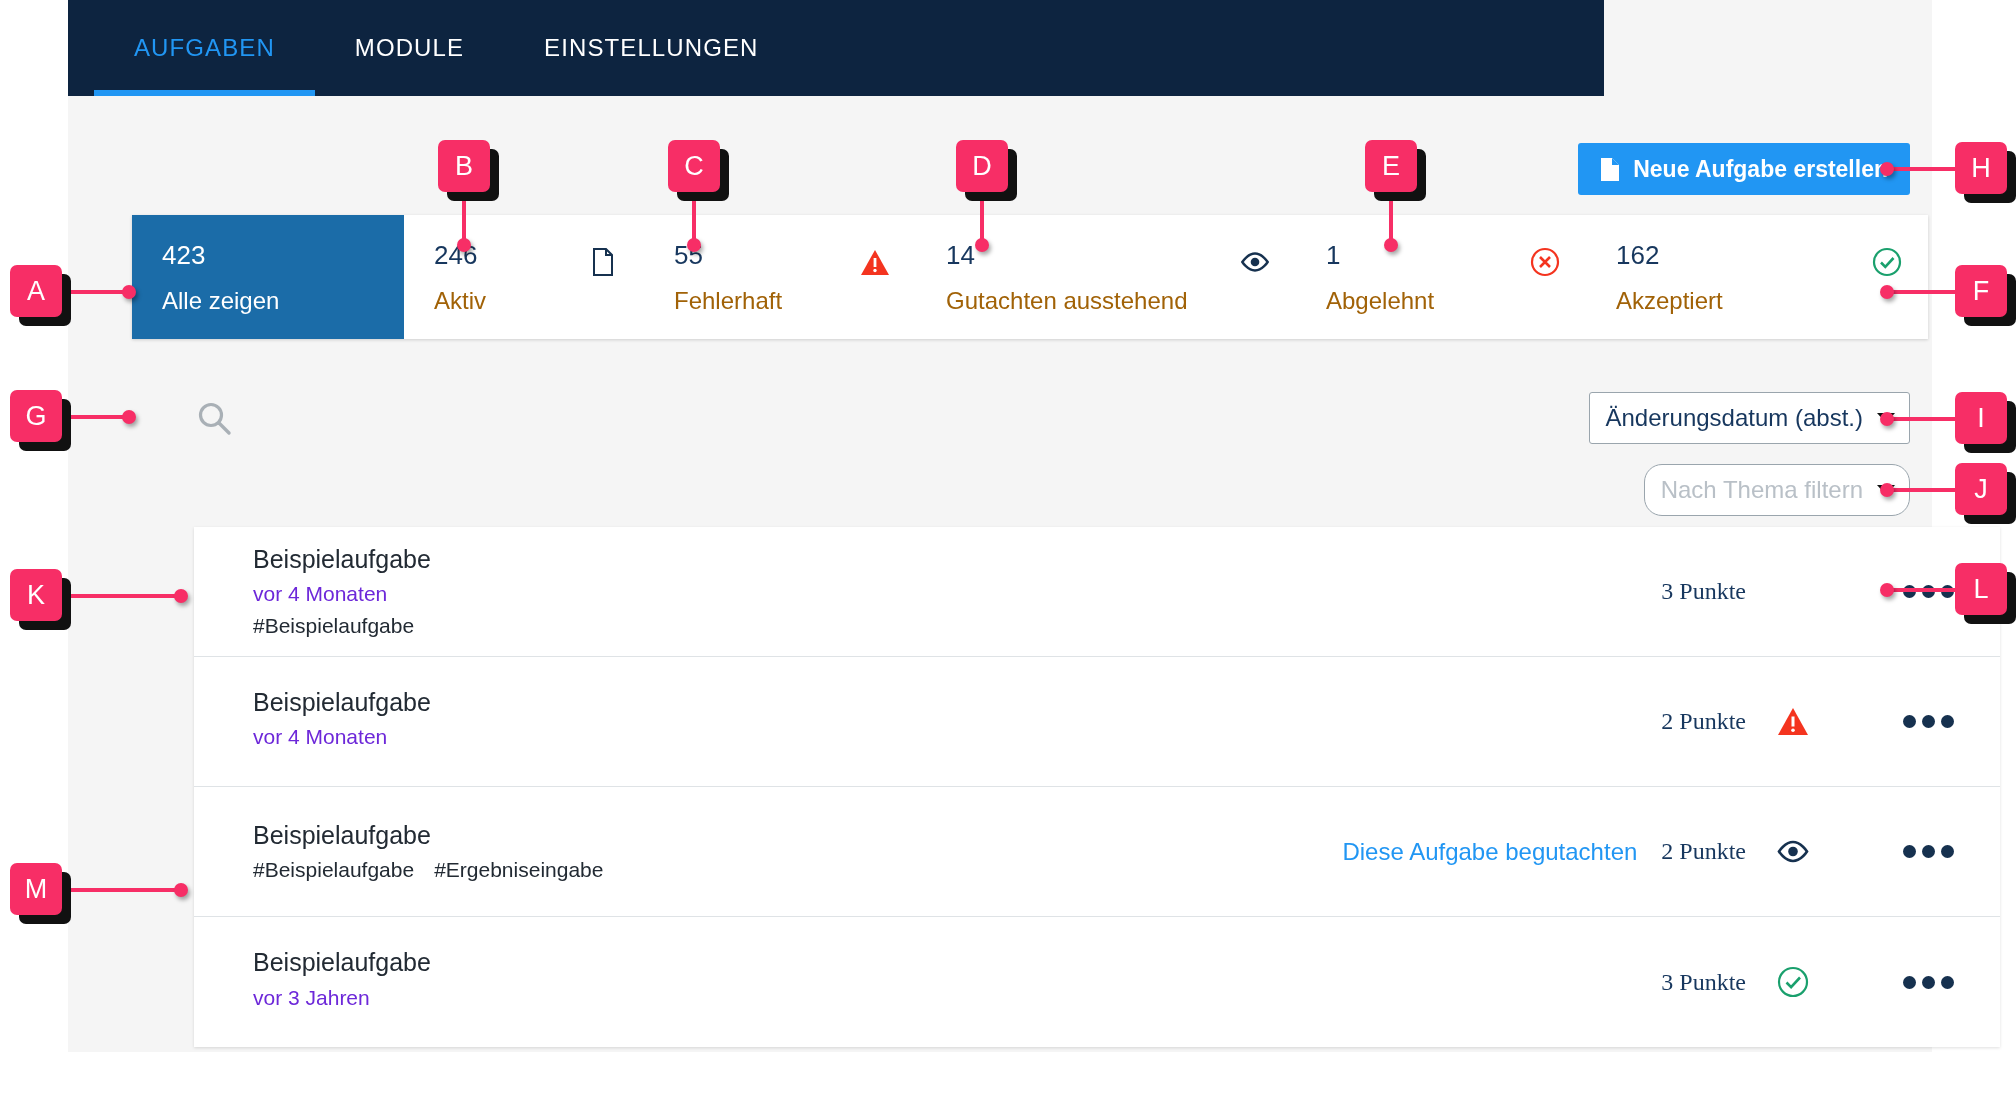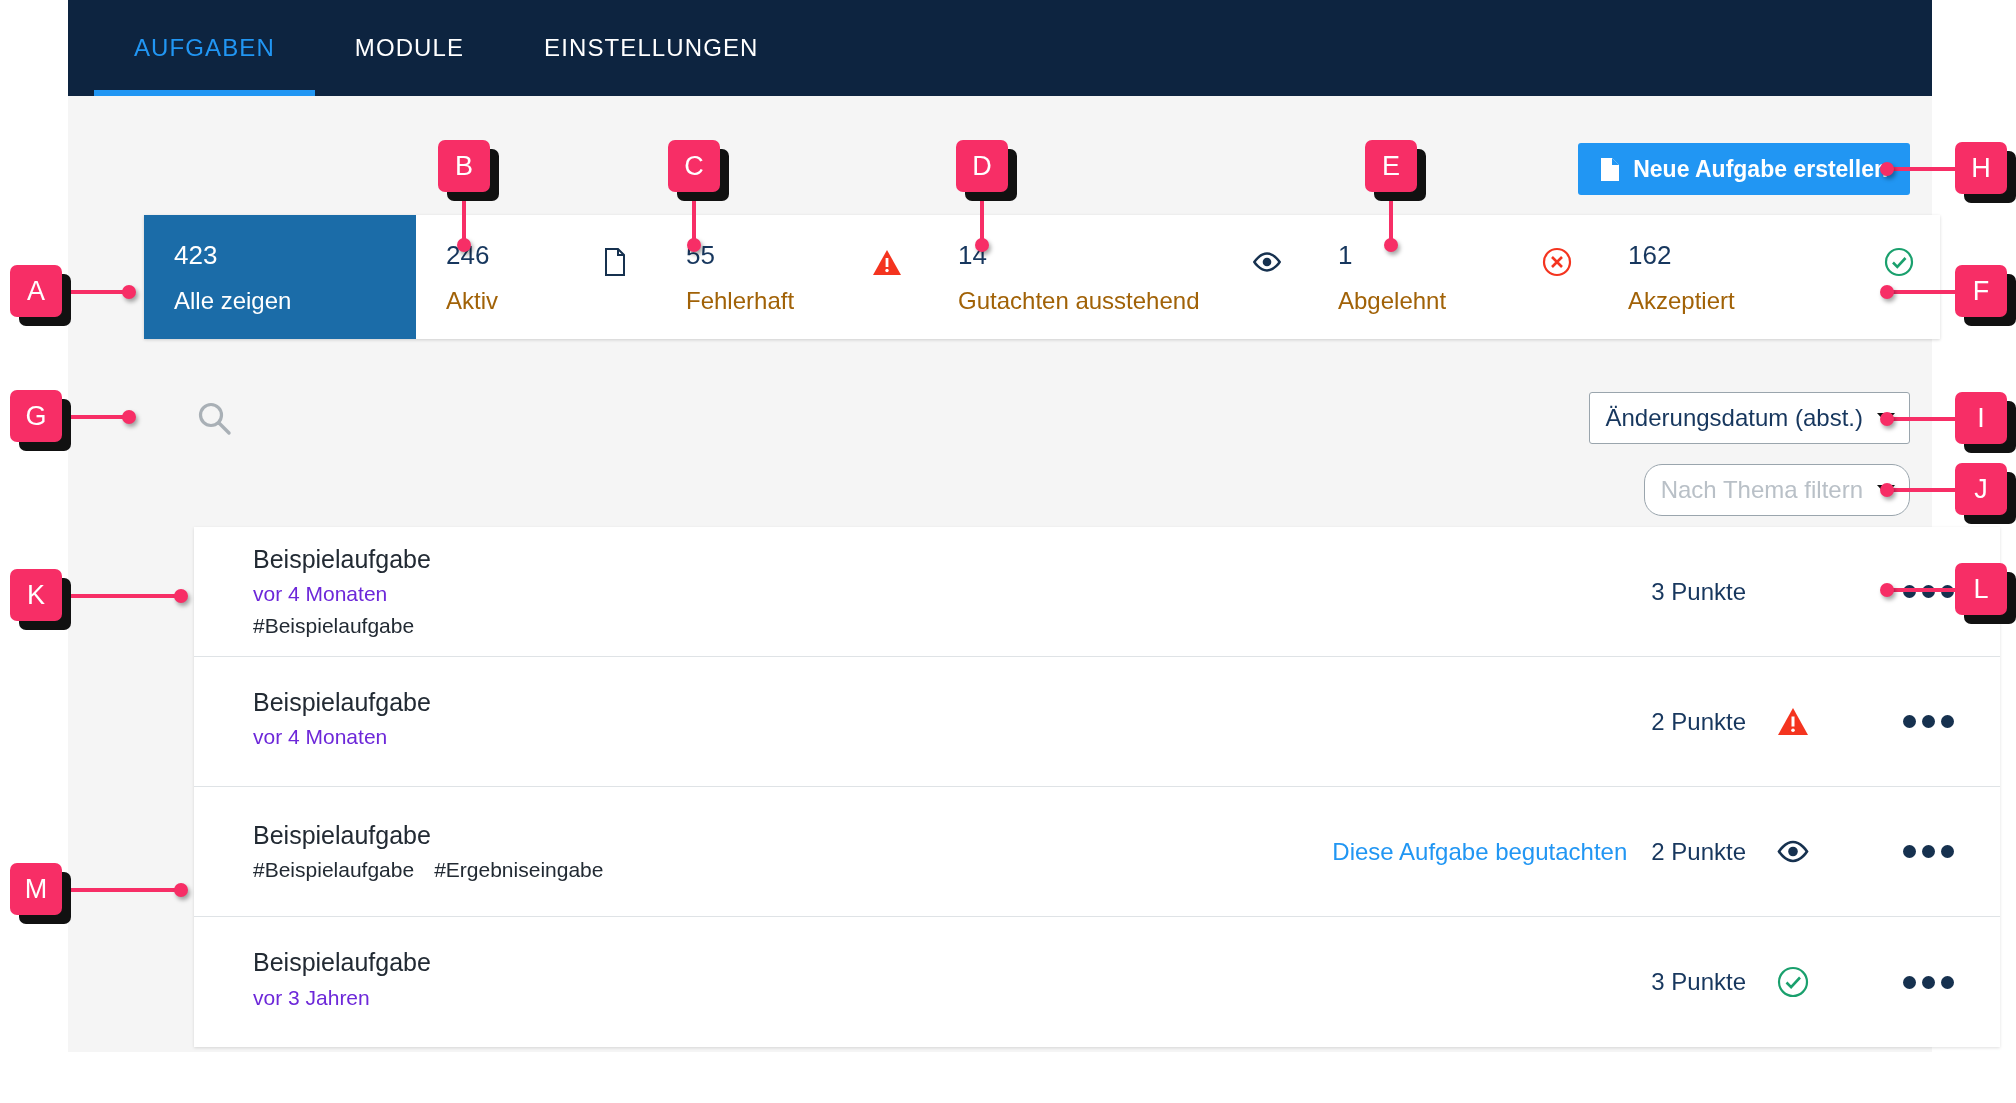--- a/index.html
+++ b/index.html
@@ -12,21 +12,21 @@
   #stage { position: relative; width: 2016px; height: 1103px; background:#ffffff; }
 
   
   .app {
     position: absolute; left: 68px; top: 0px; width: 1864px; height: 1052px;
     background: #f5f5f5;
   }
 
   
   .topnav {
-    position: absolute; left: 0; top: 0; width: 1864px; height: 96px;
+    position: absolute; left: 0; top: 0; width: 1536px; height: 96px;
     background: #0d2440;
   }
   .topnav-inner { display: flex; align-items: center; height: 96px; padding-left: 26px; }
   .navtab {
     position: relative; height: 96px; display:flex; align-items:center; justify-content:center;
     color: #ffffff; font-size: 24px; letter-spacing: 1.1px;
     padding: 0 40px; cursor: pointer; white-space: nowrap;
   }
   .navtab.active { color: #2196f3; }
   .navtab.active::after {
@@ -40,21 +40,21 @@
     background: #2196f3; border: none; border-radius: 3px;
     color: #ffffff; font-size: 23px; font-weight: bold;
     display: flex; align-items: center; gap: 13px; cursor: pointer;
     white-space: nowrap;
   }
   .doc-glyph { width: 20px; height: 25px; position: relative; display:block; }
   .doc-glyph svg { display:block; }
 
   
   .statstrip {
-    position: absolute; left: 76px; top: 215px; width: 1796px; height: 124px;
+    position: absolute; left: 64px; top: 215px; width: 1796px; height: 124px;
     background: #ffffff; box-shadow: 0 1px 3px rgba(0,0,0,.16);
     display: flex; align-items: stretch;
   }
   .statcell {
     position: relative; display: flex; flex-direction: column; justify-content: center;
     padding-left: 30px; cursor: pointer;
   }
   .statcell.all {
     width: 272px; background: #1b6ca8; flex: none;
   }
@@ -94,21 +94,21 @@
     display: flex; align-items: center; height: 130px; padding: 0 0 0 59px;
     border-bottom: 1px solid #dfe3e6; position: relative;
   }
   .taskrow:last-child { border-bottom: none; }
   .tinfo { flex: 1 1 auto; min-width: 0; }
   .ttitle { font-size: 25px; color: #222a33; line-height: 1.25; margin-bottom: 6px; }
   .ttime  { font-size: 21px; color: #6d28d9; line-height: 1.25; margin-bottom: 6px; }
   .ttags  { font-size: 21px; color: #222a33; line-height: 1.25; display: flex; gap: 20px; }
   .tright { display: flex; align-items: center; flex: none; }
   .treview { font-size: 24px; color: #2196f3; cursor: pointer; white-space: nowrap; }
-  .tpoints { font-size: 24px; color: #17375e; white-space: nowrap; margin-left: 24px; }
+  .tpoints { font-size: 24px; color: #17375e; white-space: nowrap; margin-left: 24px; font-family: Liberation Serif, serif; }
   .tstatus { width: 34px; height: 34px; display:flex; align-items:center; justify-content:center; margin-left: 30px; }
   .tmenu {
     width: 64px; margin-left: 86px; margin-right: 40px;
     display: flex; align-items: center; justify-content: center; gap: 6px; cursor: pointer;
   }
   .tmenu i { width: 13px; height: 13px; border-radius: 50%; background: #16314f; display: block; }
 
   
   .marker {
     position: absolute; background: #f72e66; color: #ffffff;

